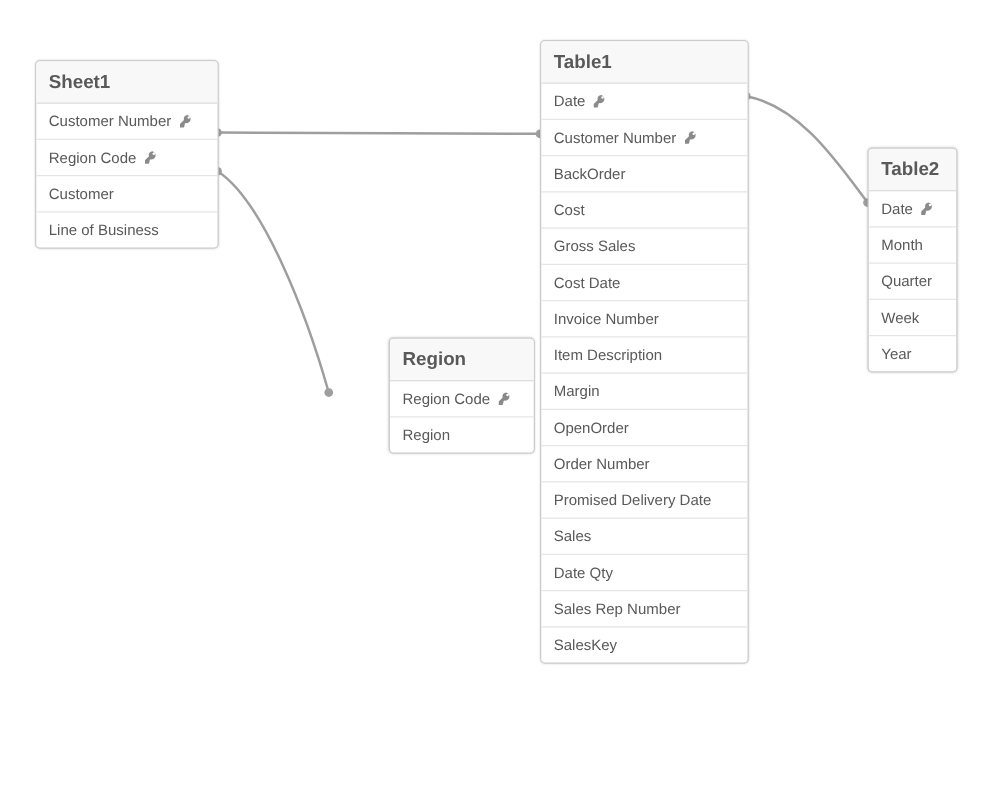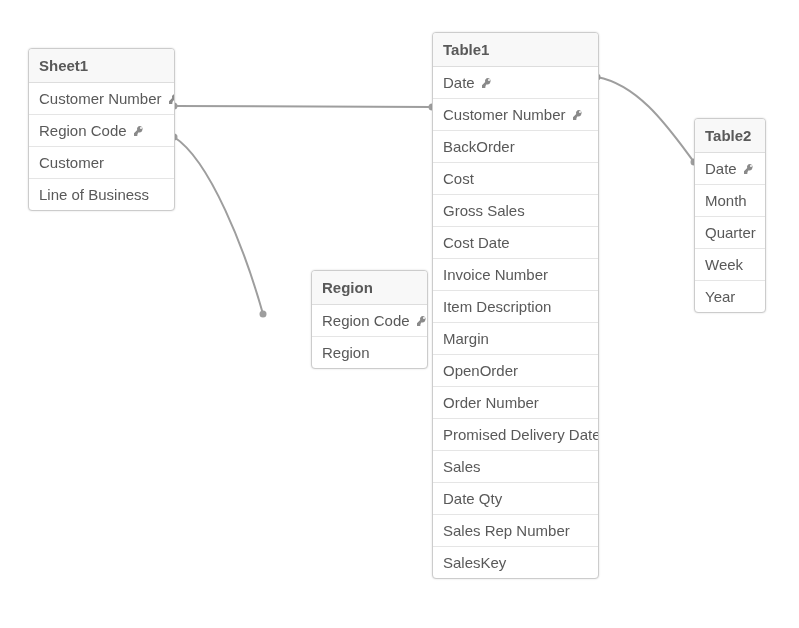--- a/index.html
+++ b/index.html
@@ -36,21 +36,21 @@
   }
   .table-header {
     background: #f8f8f8;
     font-weight: 600;
     font-size: 15px;
     padding: 8px 10px 8px 10px;
     border-bottom: 1px solid #ddd;
     color: #595959;
   }
   .table-row {
-    font-size: 15px;
+    font-size: 12px;
     padding: 7px 10px;
     border-bottom: 1px solid #e5e5e5;
     color: #595959;
     white-space: nowrap;
     display: flex;
     align-items: center;
   }
   .table-row:last-child {
     border-bottom: none;
   }

